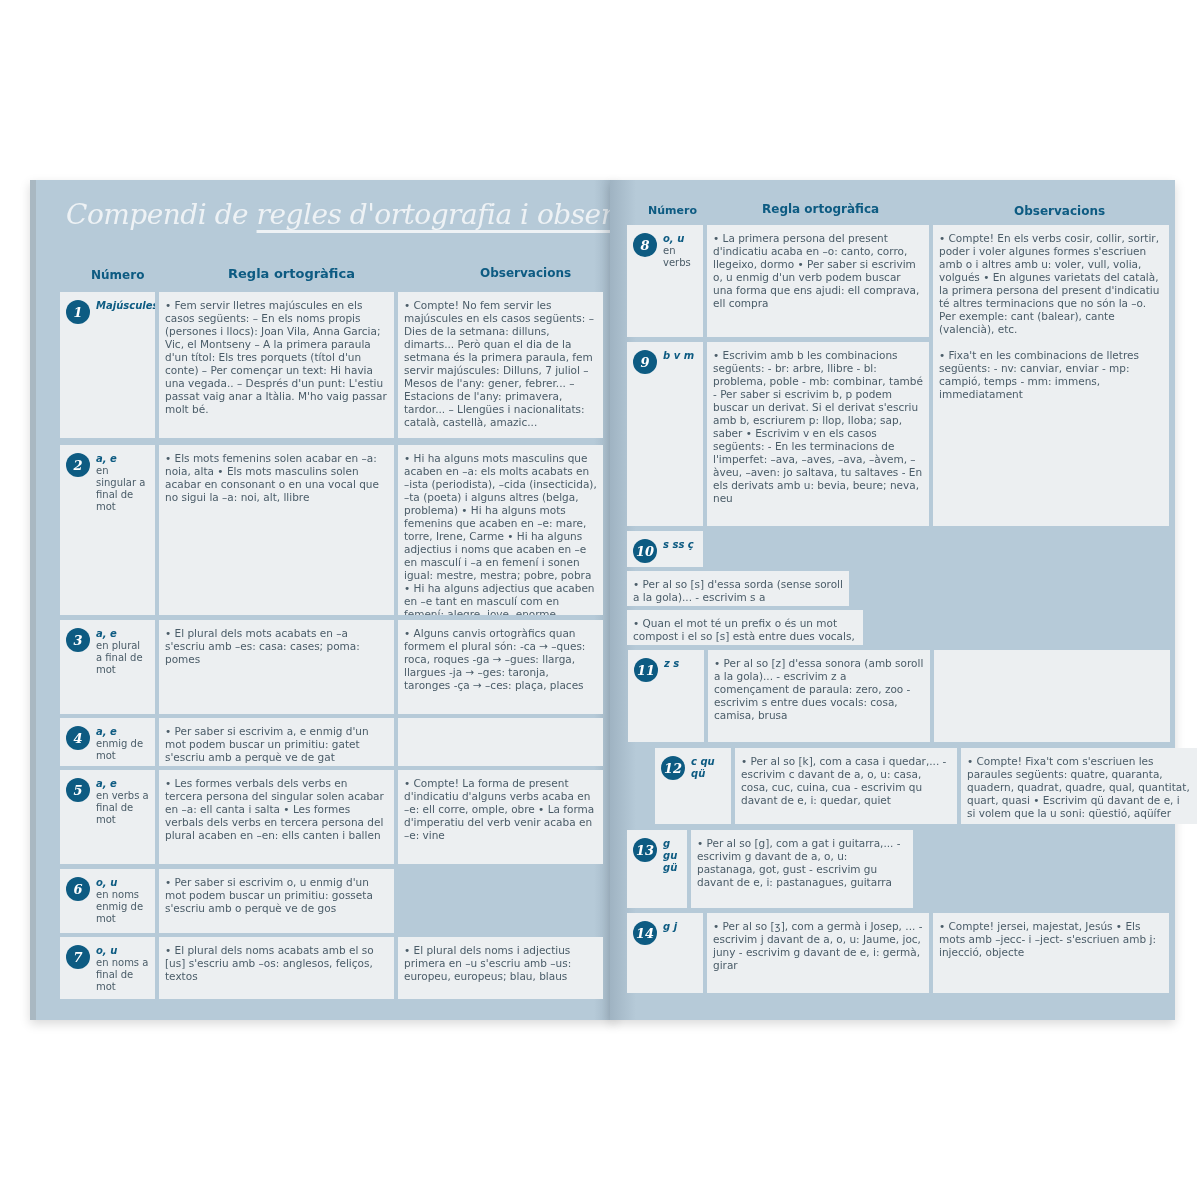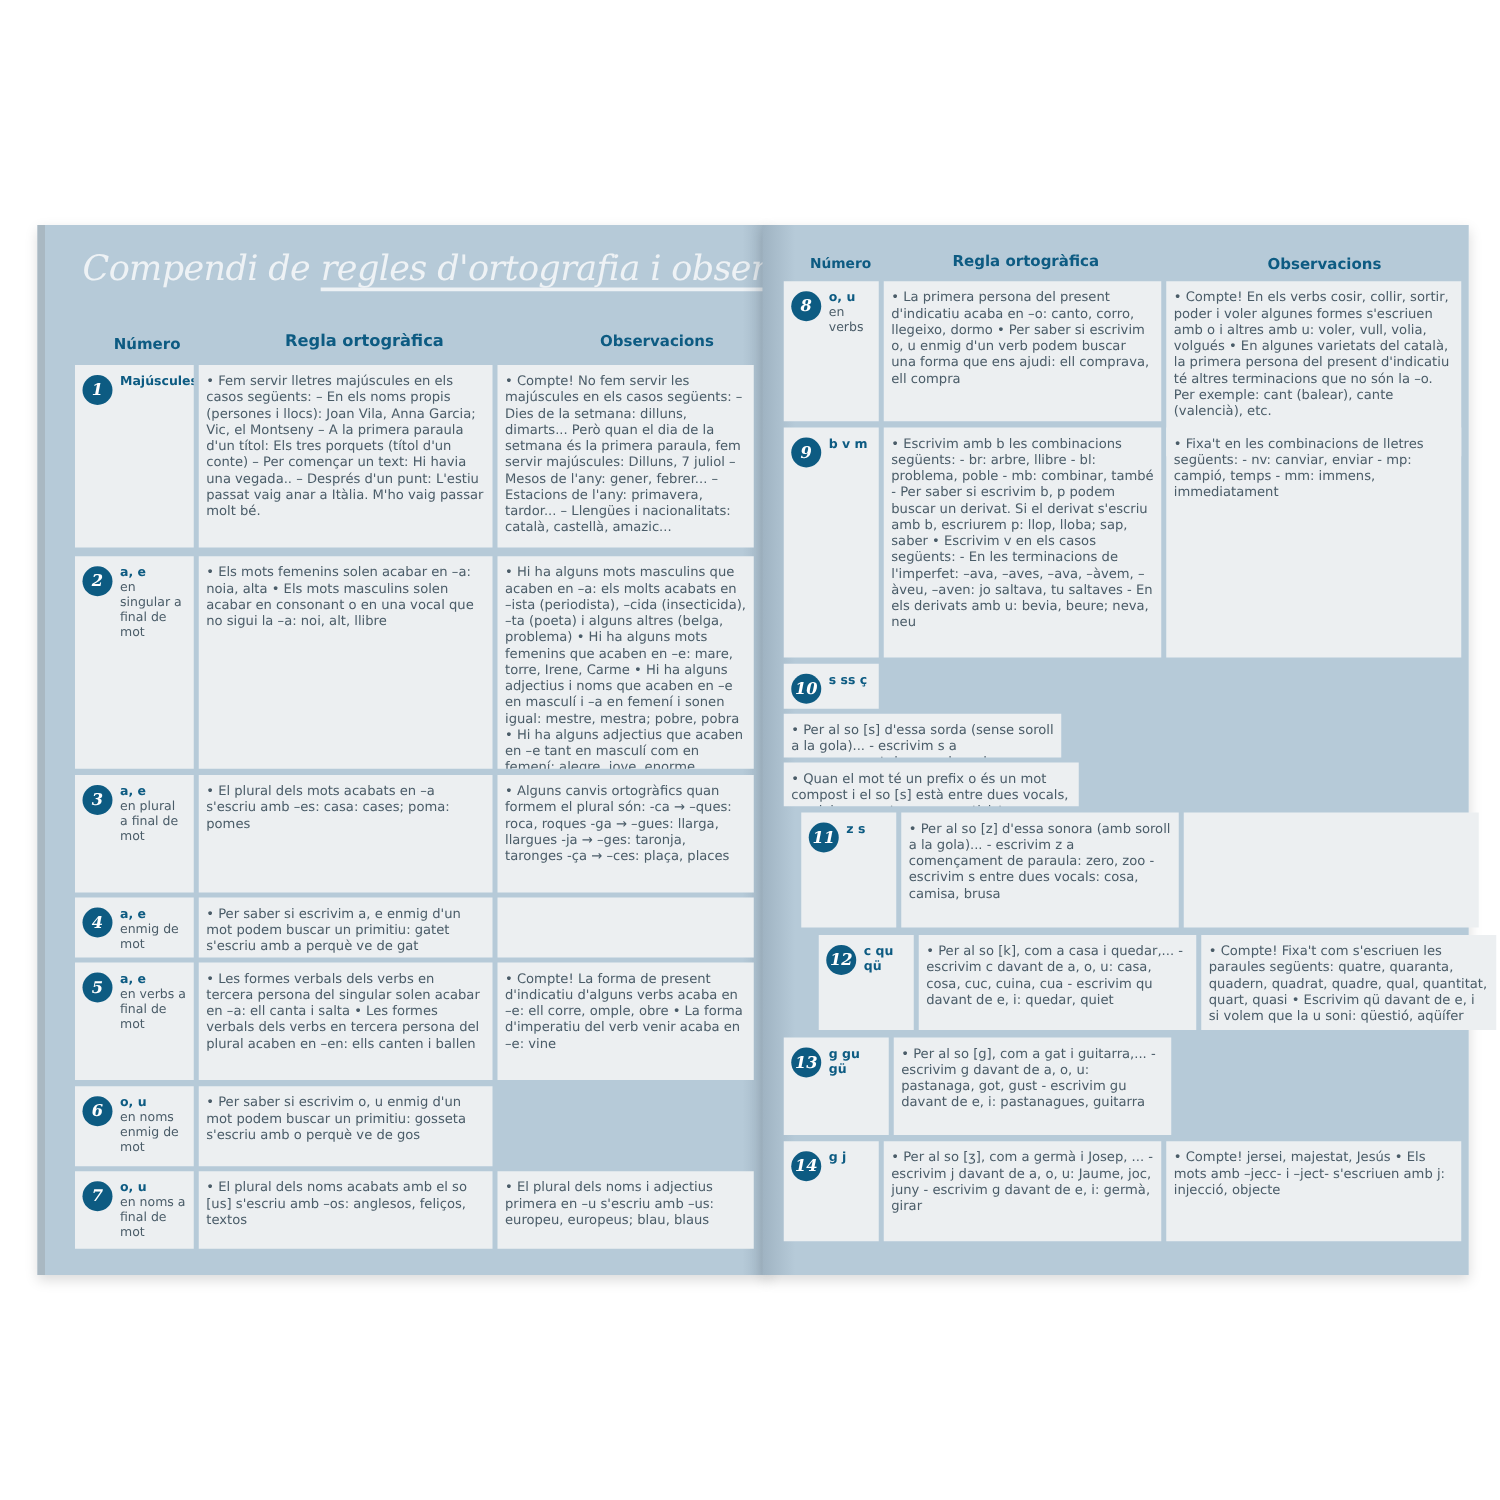--- a/index.html
+++ b/index.html
@@ -28,21 +28,21 @@
     background:#eceff1; font-size:10.5px; line-height:13px; padding:7px 6px; box-sizing:border-box;
     color:#4a5c68; overflow:hidden;
   }
   .cell.num { display:flex; gap:6px; align-items:flex-start; padding-top:8px; }
   .badge {
     flex:0 0 auto; width:24px; height:24px; border-radius:50%; background:#0d5b82; color:#ffffff;
     font-family:"DejaVu Serif", serif; font-style:italic; font-weight:bold; font-size:13px;
     display:flex; align-items:center; justify-content:center;
   }
   .numlabel { font-size:10px; line-height:12px; color:#4a5c68; }
-  .numlabel b { color:#0d5b82; display:block; }
+  .numlabel b { color:#0d5b82; display:block;font-style:italic; }
 </style>
 </head>
 <body>
 
 <div class="page left">
   <div class="title"><span>Compendi de </span><span class="ul">regles d'ortografia i observacions</span></div>
   <div class="colhead" style="left:55px;top:88px;">Número</div>
   <div class="colhead" style="left:192px;top:86px;font-size:13px;">Regla ortogràfica</div>
   <div class="colhead" style="left:444px;top:86px;">Observacions</div>
 </div>
@@ -126,38 +126,38 @@
       <div class="cell" style="width:236px;height:184px">• Fixa't en les combinacions de lletres següents: - nv: canviar, enviar - mp: campió, temps - mm: immens, immediatament</div>
     </div>
     <div class="row" style="left: 627px; top: 531px; height: 114px; flex-direction: column;">
       <div class="cell num" style="width:76px;height:114px">
         <div class="badge">10</div>
         <div class="numlabel"><b>s ss ç</b><span></span></div>
       </div>
       <div class="cell" style="width:222px;height:114px">• Per al so [s] d'essa sorda (sense soroll a la gola)... - escrivim s a començament de paraula: sol - escrivim ss entre vocals: tassa - També el podem escriure amb ç davant de a, o, u: plaça, feliços, forçut - I també el podem escriure amb c davant de e, i: recepta, cirera</div>
       <div class="cell" style="width:236px;height:114px">• Quan el mot té un prefix o és un mot compost i el so [s] està entre dues vocals, escrivim s: contrasenya, antisistema, fotosíntesi • S'escriuen amb ss els mots acabats en –issió, –essió i derivats: missió, pressió • No escrivim mai ç davant de e, i</div>
     </div>
-    <div class="row" style="left: 627px; top: 650px; height: 112px; padding-left: 14px;">
+    <div class="row" style="left: 614px; top: 650px; height: 112px; padding-left: 14px;">
       <div class="cell num" style="width:76px;height:92px">
         <div class="badge">11</div>
         <div class="numlabel"><b>z s</b><span></span></div>
       </div>
       <div class="cell" style="width:222px;height:92px">• Per al so [z] d'essa sonora (amb soroll a la gola)... - escrivim z a començament de paraula: zero, zoo - escrivim s entre dues vocals: cosa, camisa, brusa</div>
       <div class="cell" style="width:236px;height:92px"></div>
     </div>
     <div class="row" style="left: 627px; top: 748px; height: 76px; padding-left: 28px;">
       <div class="cell num" style="width:76px;height:76px">
         <div class="badge">12</div>
         <div class="numlabel"><b>c qu qü</b><span></span></div>
       </div>
       <div class="cell" style="width:222px;height:76px">• Per al so [k], com a casa i quedar,... - escrivim c davant de a, o, u: casa, cosa, cuc, cuina, cua - escrivim qu davant de e, i: quedar, quiet</div>
       <div class="cell" style="width:236px;height:76px">• Compte! Fixa't com s'escriuen les paraules següents: quatre, quaranta, quadern, quadrat, quadre, qual, quantitat, quart, quasi • Escrivim qü davant de e, i si volem que la u soni: qüestió, aqüífer</div>
     </div>
     <div class="row" style="left: 627px; top: 830px; height: 78px;">
-      <div class="cell num" style="width:84px;height:78px">
+      <div class="cell num" style="width:60px;height:78px">
         <div class="badge">13</div>
         <div class="numlabel"><b>g gu gü</b><span></span></div>
       </div>
       <div class="cell" style="width:222px;height:78px">• Per al so [g], com a gat i guitarra,... - escrivim g davant de a, o, u: pastanaga, got, gust - escrivim gu davant de e, i: pastanagues, guitarra</div>
     </div>
     <div class="row" style="left: 627px; top: 913px; height: 63px;">
       <div class="cell num" style="width:76px;height:80px">
         <div class="badge">14</div>
         <div class="numlabel"><b>g j</b><span></span></div>
       </div>

